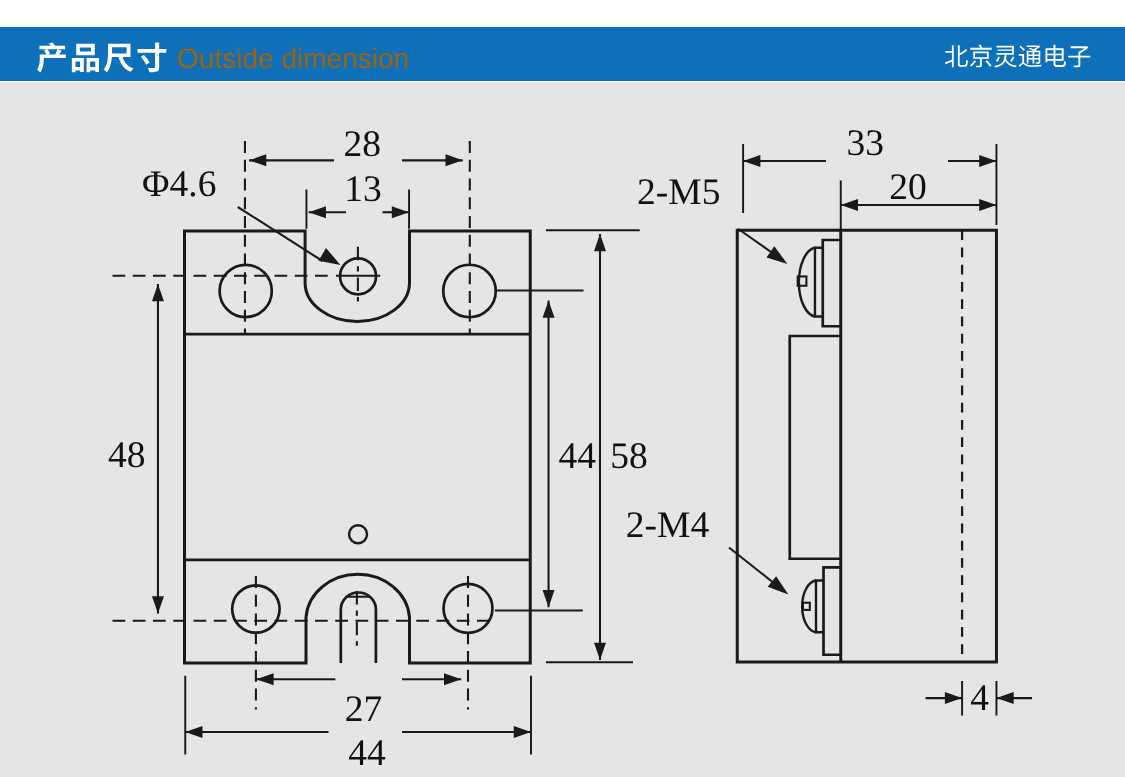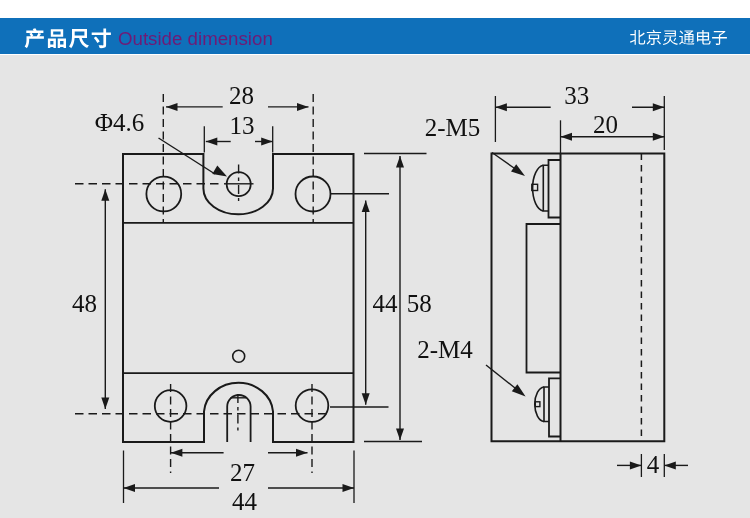--- a/index.html
+++ b/index.html
@@ -1,20 +1,20 @@
 <!DOCTYPE html>
 <html><head>
 <meta charset="utf-8">
 <style>
 html,body{margin:0;padding:0}
 body{width:750px;height:518px;position:relative;background:#fff;overflow:hidden;
   font-family:"Liberation Sans",sans-serif}
 #bar{position:absolute;left:0;top:18px;width:750px;height:35.5px;background:#0f70ba}
 #gray{position:absolute;left:0;top:54.5px;width:750px;height:463.5px;background:#e5e5e5}
-#t2{position:absolute;left:118px;top:28px;color:#701a75;font-size:18.7px}
+#t2{position:absolute;left:118px;top:28px;color:#a16207;font-size:18.7px}
 svg{position:absolute;left:0;top:0}
 text{font-family:"Liberation Serif",serif;font-size:25px;fill:#111}
 </style>
 </head>
 <body>
 <div id="bar"></div>
 <div id="gray"></div>
 <span id="t2">Outside dimension</span>
 <svg width="750" height="518" viewBox="0 0 750 518">
 <defs>

